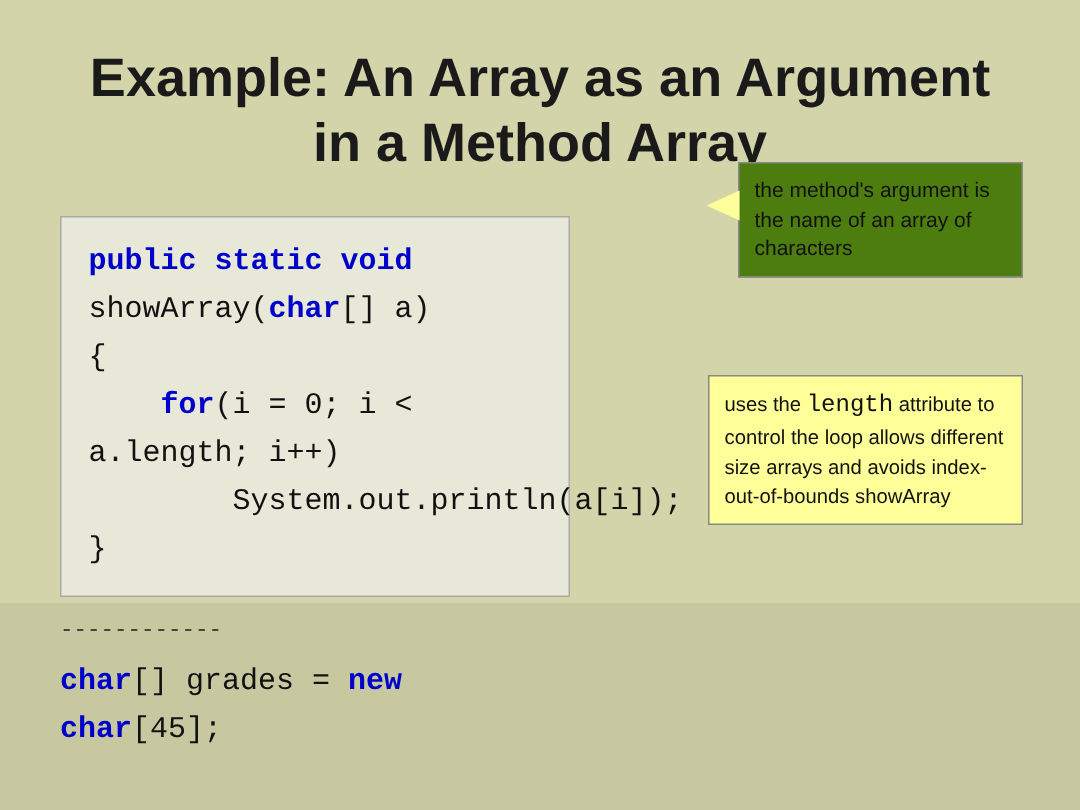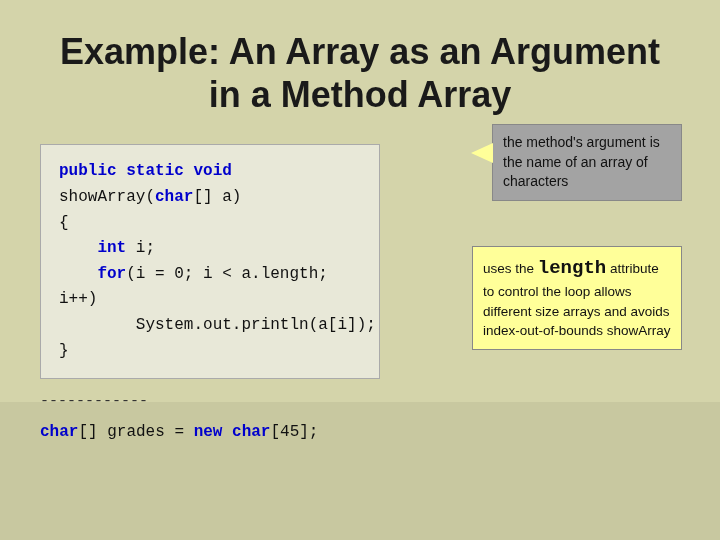--- a/index.html
+++ b/index.html
@@ -26,38 +26,38 @@
       color: #1a1a1a;
       text-align: center;
       line-height: 1.2;
       margin-bottom: 28px;
     }
 
     .code-block {
       background: #e8e8d8;
       border: 1px solid #aaa;
       font-family: 'Courier New', Courier, monospace;
-      font-size: 16px;
+      font-size: 20px;
       color: #111;
       padding: 14px 18px;
       line-height: 1.6;
       width: 340px;
     }
 
     .code-block .kw {
       color: #0000cc;
       font-weight: bold;
     }
 
     .callout-top {
       position: absolute;
-      top: 124px;
+      top: 108px;
       right: 38px;
       width: 190px;
-      background: #a3a3a3;
+      background: #4d7c0f;
       border: 1.5px solid #888;
       padding: 8px 10px;
       font-size: 14px;
       color: #111;
       line-height: 1.4;
     }
 
     .callout-top::before {
       content: '';
       position: absolute;
@@ -78,22 +78,22 @@
       background: #ffff99;
       border: 1.5px solid #888;
       padding: 8px 10px;
       font-size: 13.5px;
       color: #111;
       line-height: 1.45;
     }
 
     .callout-bottom code {
       font-family: 'Courier New', Courier, monospace;
-      font-weight: bold;
-      font-size: 19px;
+      font-weight: normal;
+      font-size: 16px;
       margin-top: 16px;
     }
 
     .divider {
       margin: 14px 0 10px 0;
       color: #333;
       font-family: 'Courier New', Courier, monospace;
       font-size: 15px;
     }
 
@@ -114,21 +114,20 @@
   </div>
 
   <div class="callout-top">
     <span>the method's argument is the name of an array of characters</span>
   </div>
 
   <div class="content-area">
     <div class="code-block">
       <div><span class="kw">public</span> <span class="kw">static</span> <span class="kw">void</span> showArray(<span class="kw">char</span>[] a)</div>
       <div>{</div>
-      <div>&nbsp;&nbsp;&nbsp;&nbsp;<span class="kw">int</span> i;</div>
       <div>&nbsp;&nbsp;&nbsp;&nbsp;<span class="kw">for</span>(i = 0; i &lt; a.length; i++)</div>
       <div>&nbsp;&nbsp;&nbsp;&nbsp;&nbsp;&nbsp;&nbsp;&nbsp;System.out.println(a[i]);</div>
       <div>}</div>
     </div>
 
     <div class="divider">------------</div>
 
     <div class="code-block" style="border:none; background:transparent; padding: 0 0 0 0;">
       <div><span class="kw">char</span>[] grades = <span class="kw">new</span> <span class="kw">char</span>[45];</div>
     </div>

